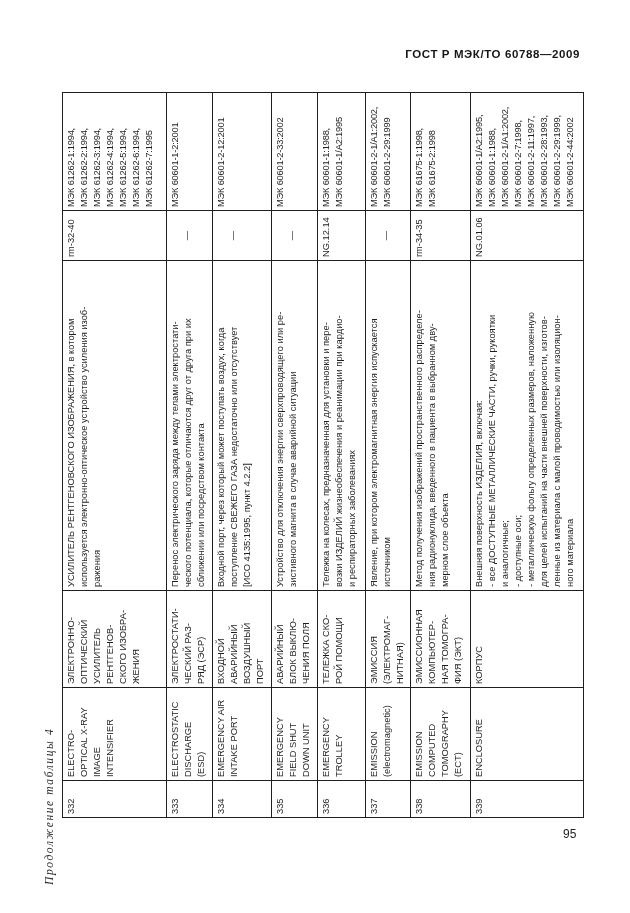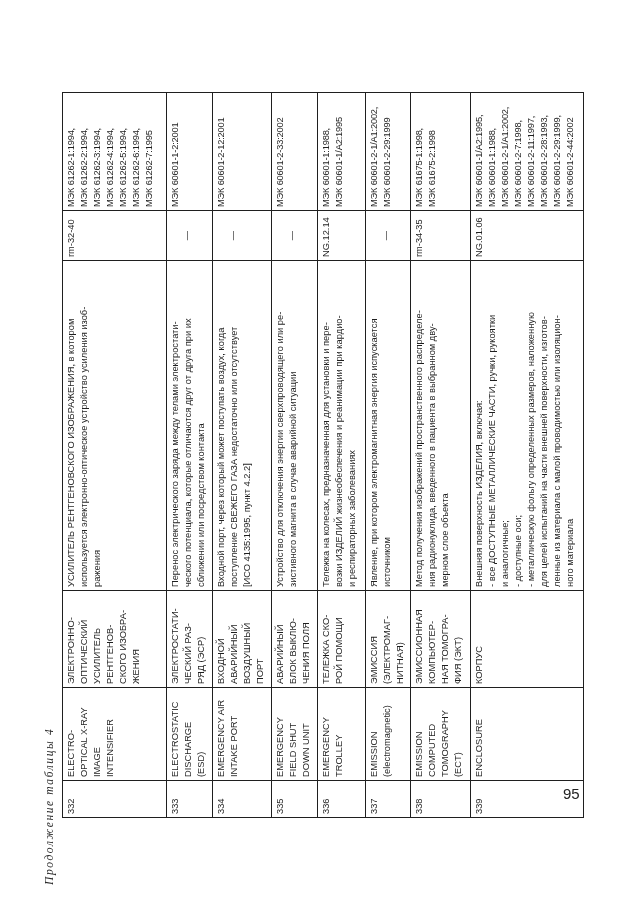--- a/index.html
+++ b/index.html
@@ -5,21 +5,21 @@
   html,body { margin:0; padding:0; background:#ffffff; }
   .page {
     position:relative; width:630px; height:913px; background:#ffffff;
     font-family:"Liberation Sans", sans-serif; color:#1c1c1c; overflow:hidden;
   }
   .doc-header {
     position:absolute; top:48px; left:0; width:580px; text-align:right;
     font-size:11.5px; font-weight:bold; letter-spacing:0.6px; color:#161616;
   }
   .page-number {
-    position:absolute; top:785px; left:563px; font-size:15px; color:#222;
+    position:absolute; top:827px; left:563px; font-size:12px; color:#222;
   }
   
   .rot-outer { position:absolute; top:93px; left:40px; width:545px; height:792px; }
   .rot-inner {
     position:relative; width:792px; height:545px;
     transform-origin:0 0; transform:rotate(-90deg) translateX(-792px);
   }
   .table-caption {
     position:absolute; left:0; top:3px;
     font-family:"Liberation Serif", serif; font-style:italic;
@@ -45,20 +45,21 @@
   td.c-definition { white-space:pre-line; font-size:9.3px; line-height:13px; }
   td.c-code { font-size:9px; white-space:nowrap; }
   td.c-code.dash { text-align:center; padding-top:14px; }
   td.c-iec-refs { white-space:pre-line; font-size:8.5px; line-height:13px; letter-spacing:-0.2px; }
 </style>
 </head>
 <body>
 
 <div class="page">
 
+  <div class="doc-header">ГОСТ Р МЭК/ТО 60788—2009</div>
 
   <div class="rot-outer">
     <div class="rot-inner">
       <div class="table-caption">Продолжение таблицы 4</div>
       <table class="term-table">
         <colgroup>
           <col style="width:37px">
           <col style="width:93px">
           <col style="width:97px">
           <col style="width:330px">

